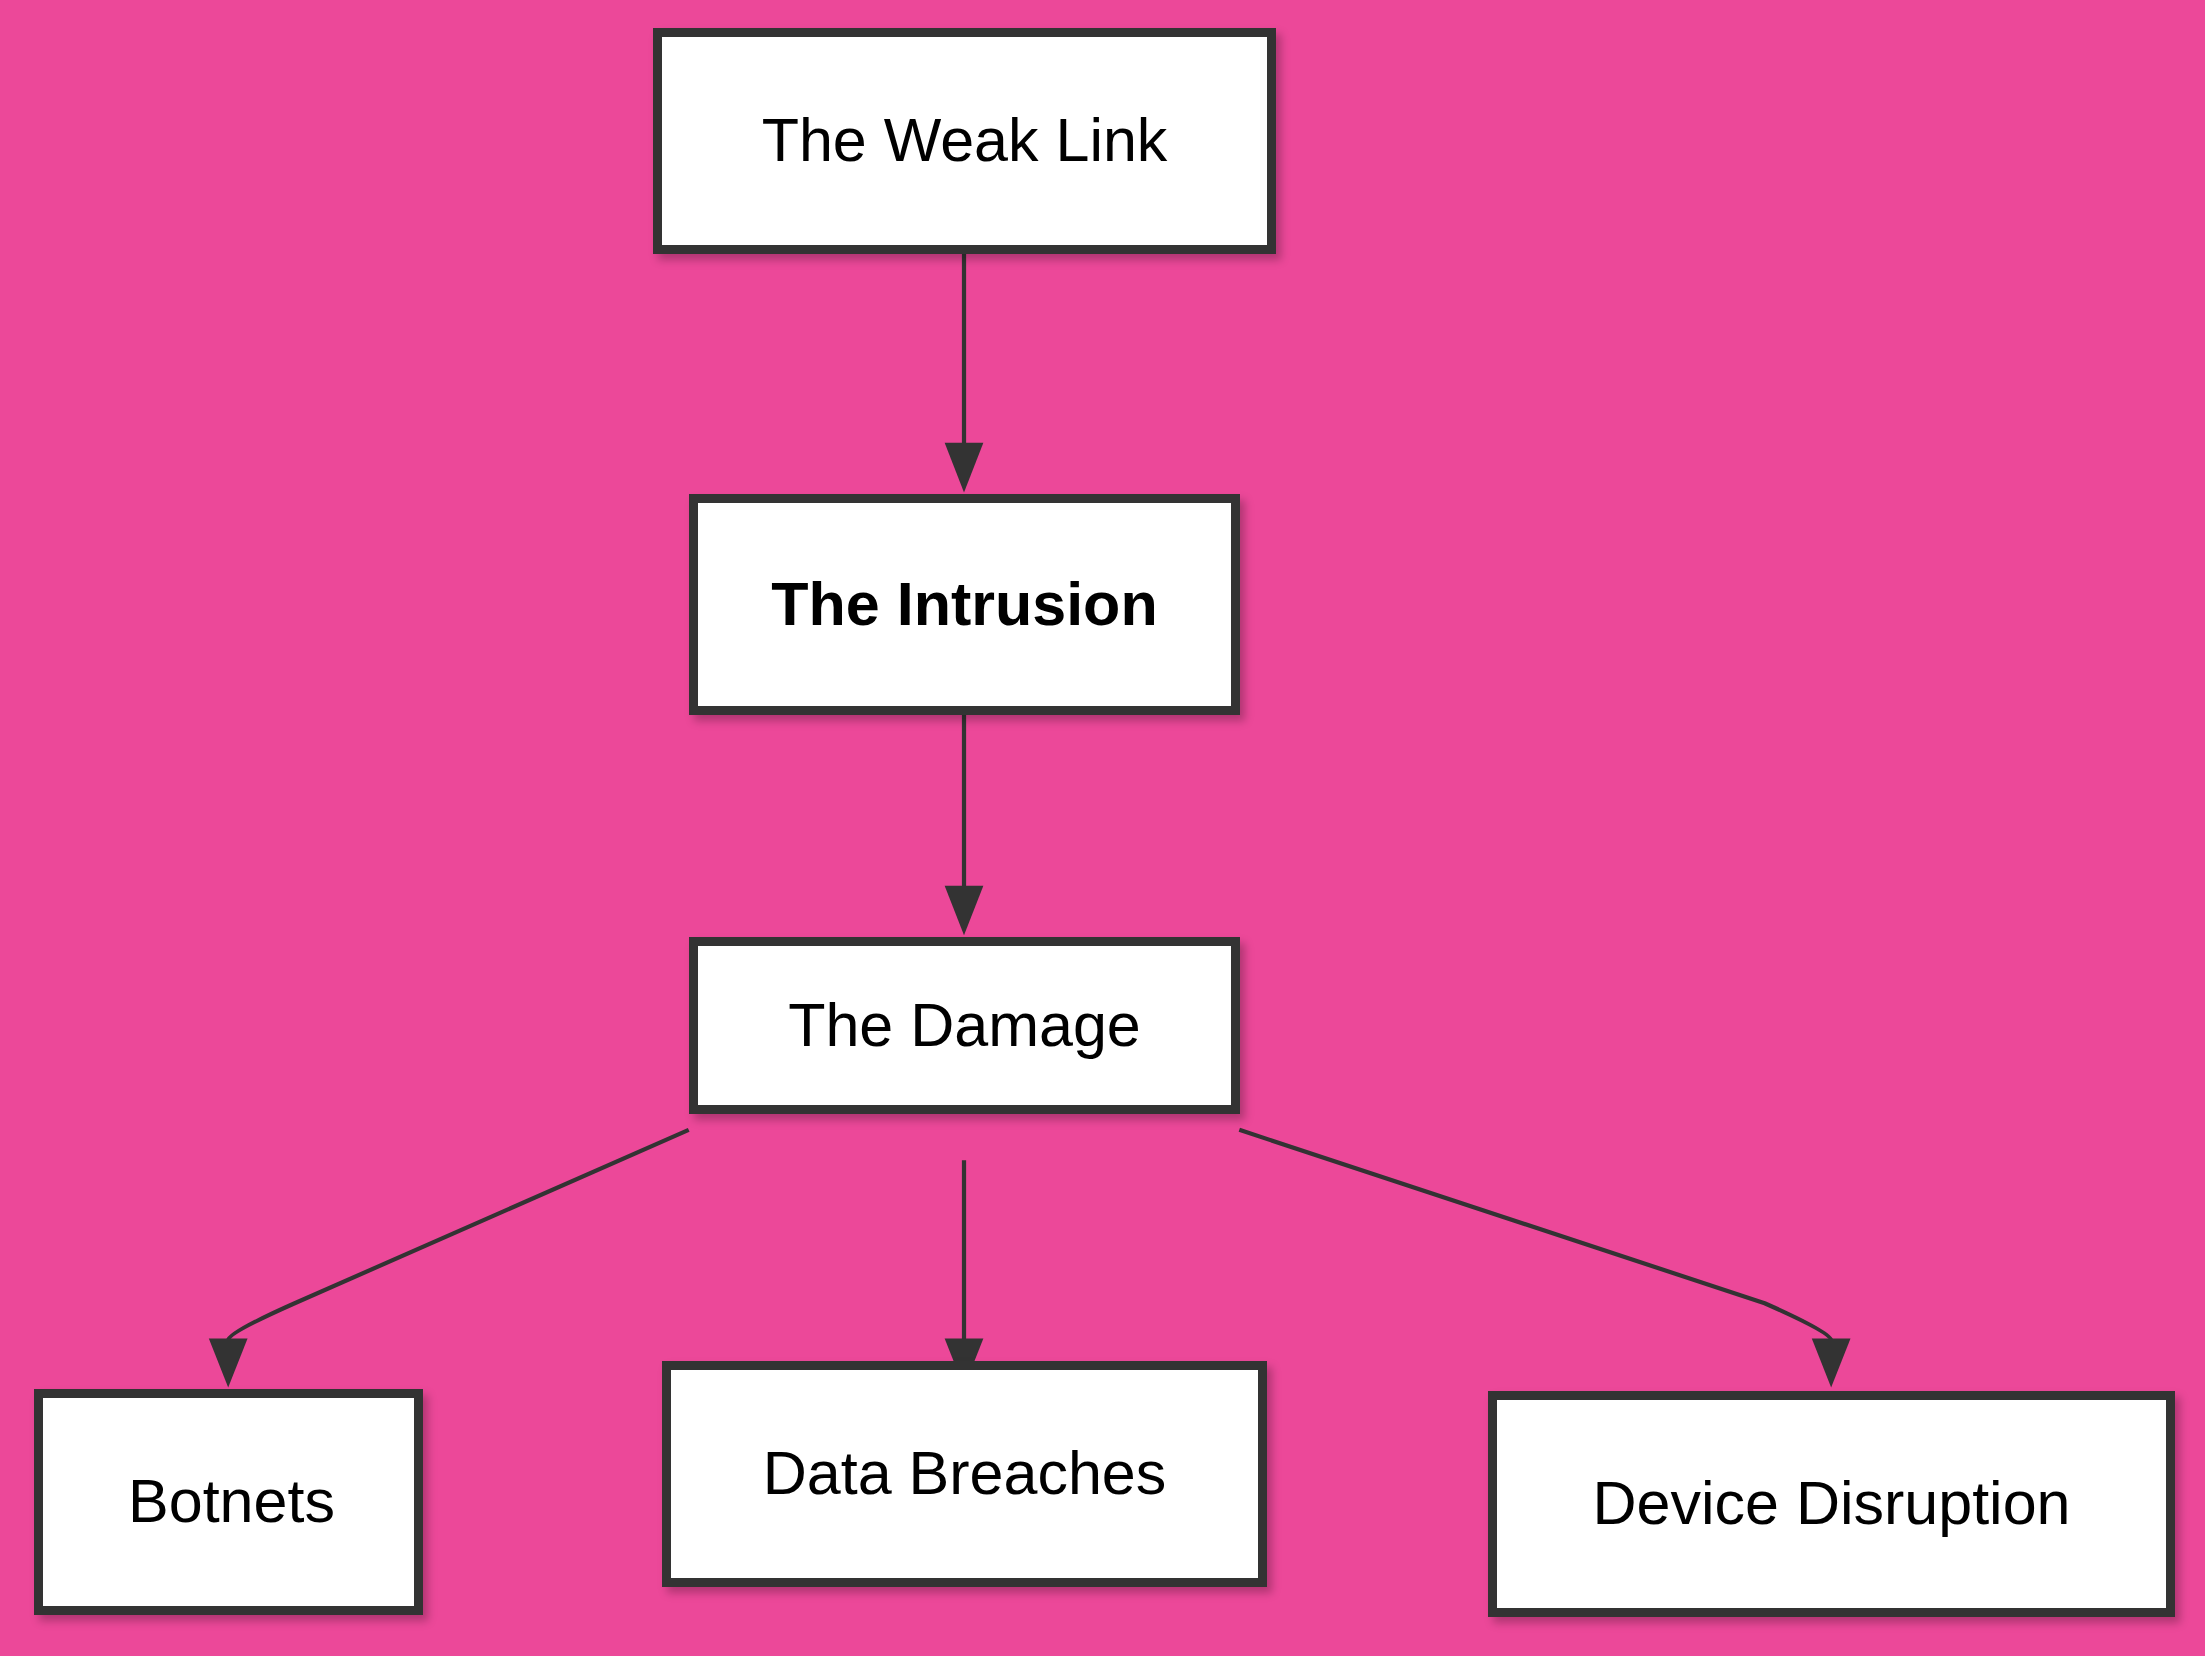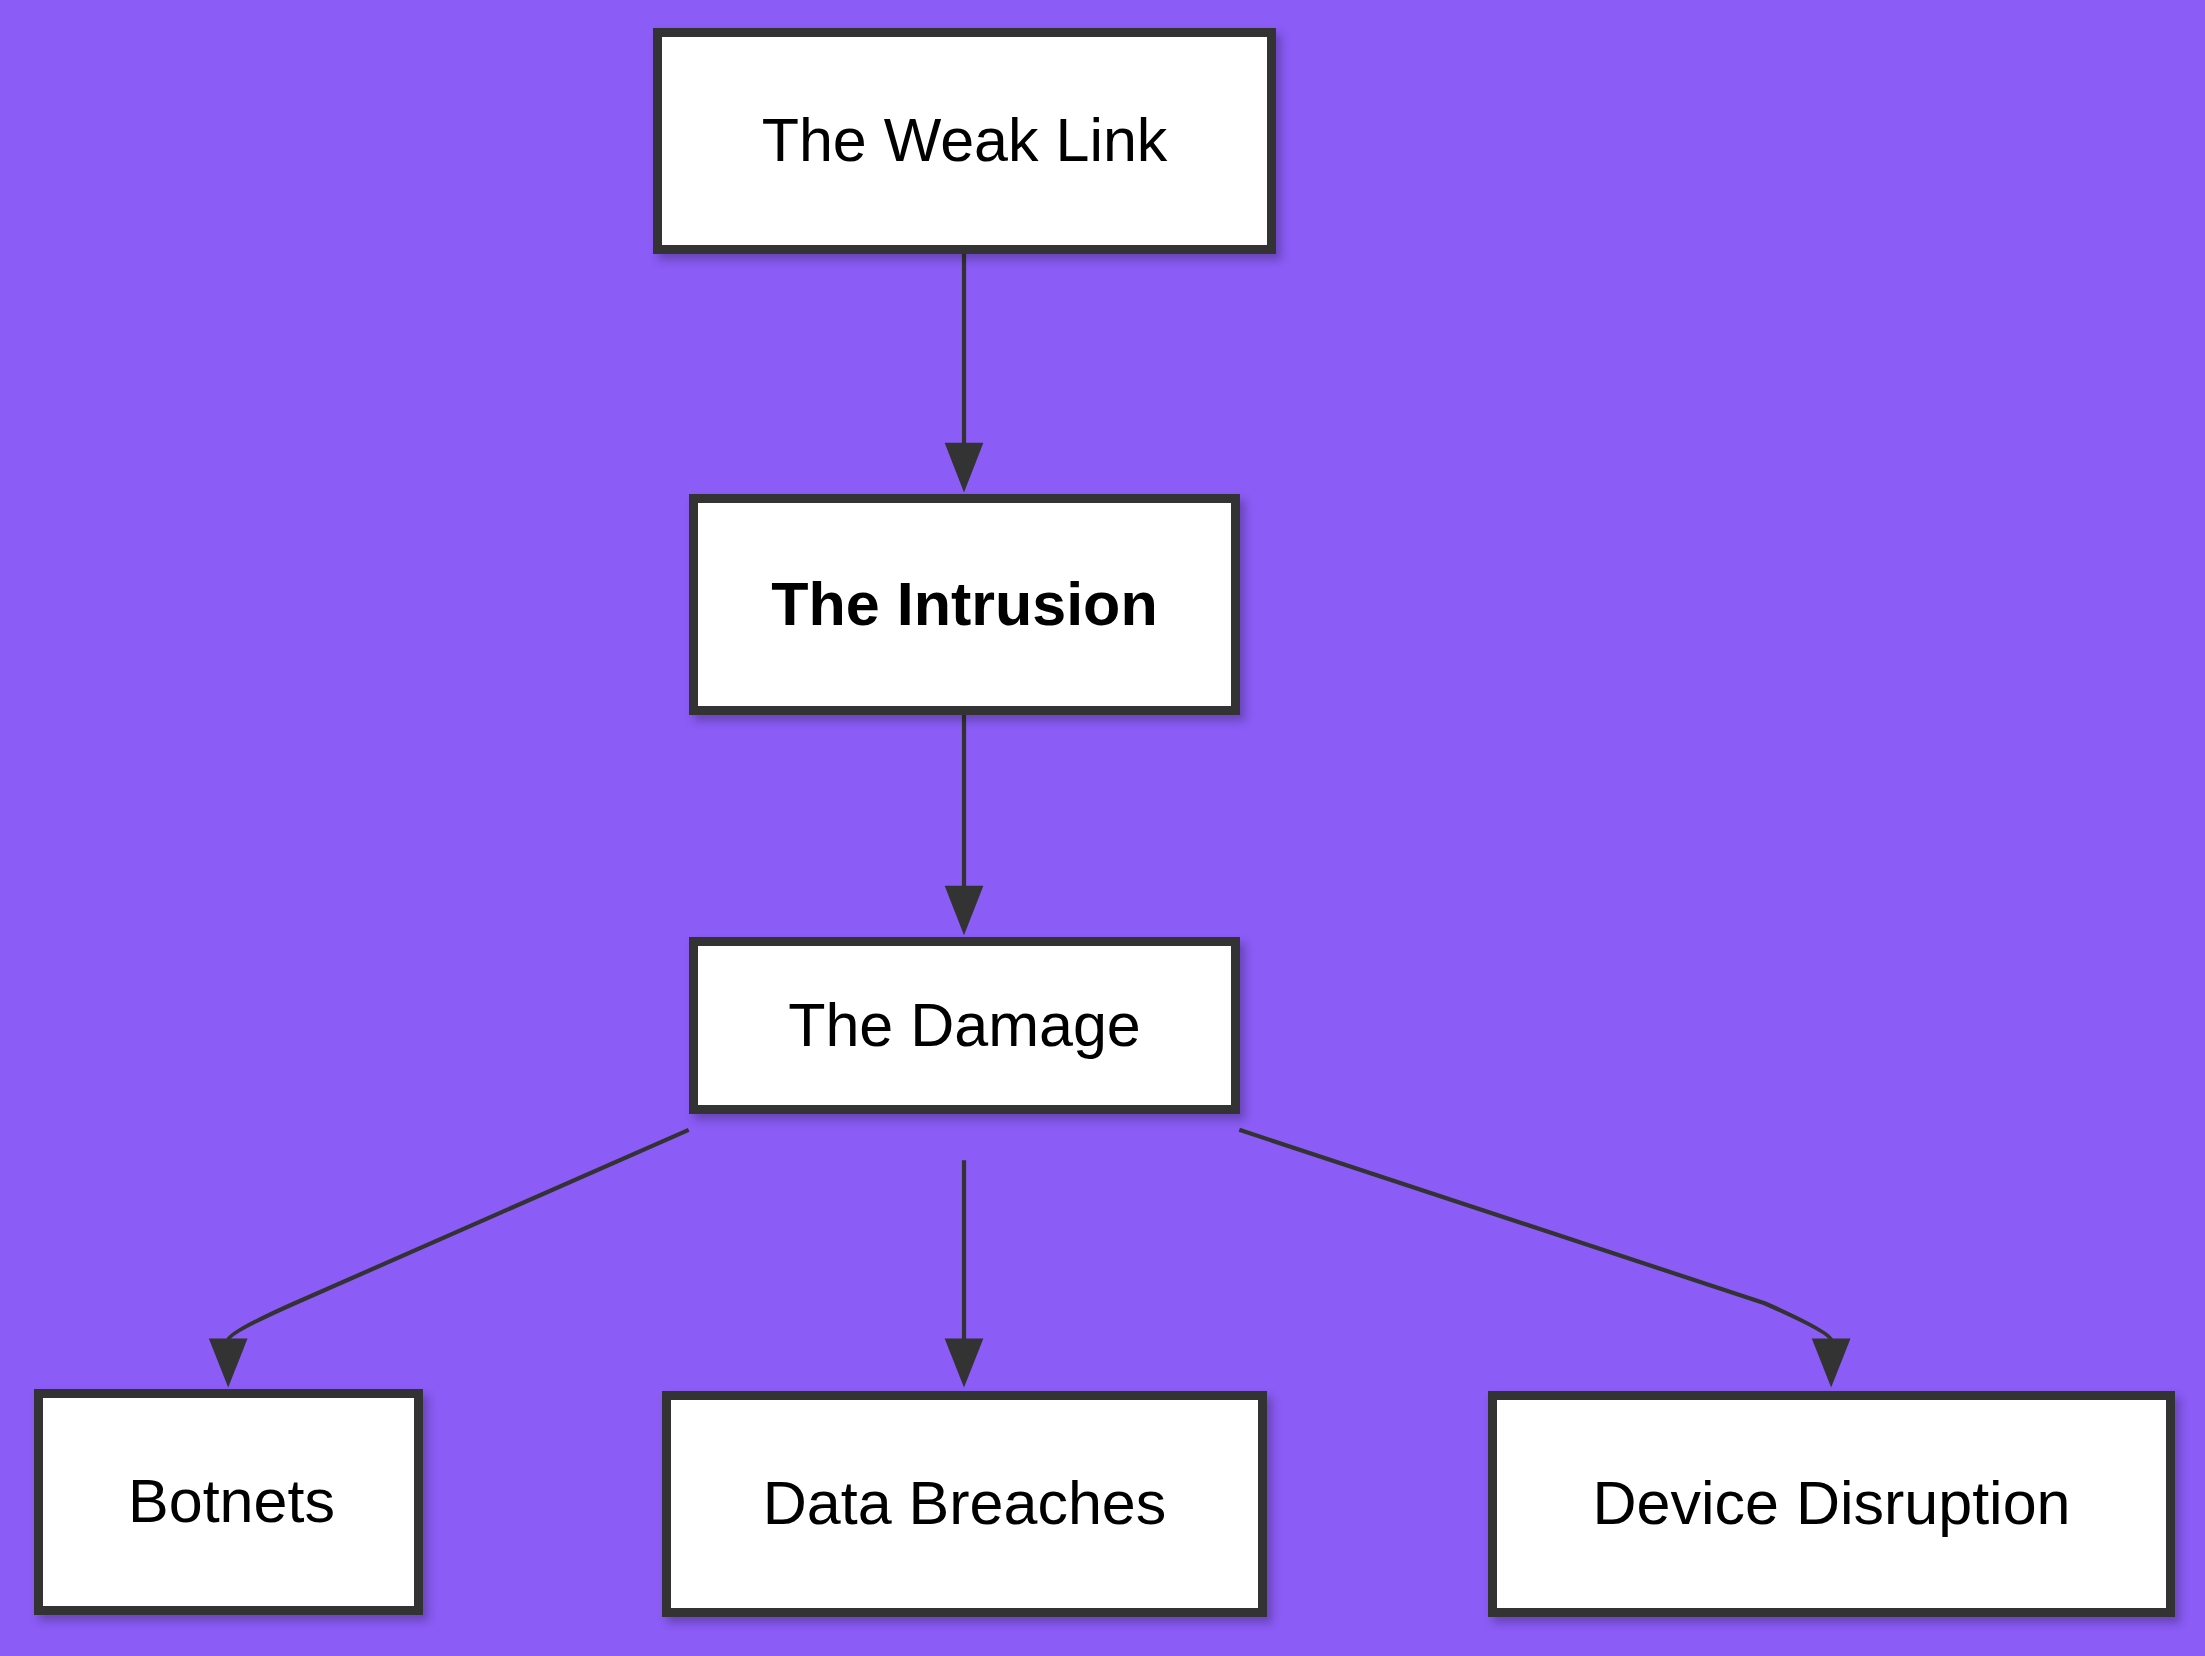--- a/index.html
+++ b/index.html
@@ -5,21 +5,21 @@
   html, body {
     margin: 0;
     padding: 0;
     background: #ffffff;
     font-family: "Liberation Sans", sans-serif;
   }
   .canvas {
     position: relative;
     width: 2205px;
     height: 1656px;
-    background: #8b5cf6;
+    background: #ec4899;
     overflow: hidden;
   }
   .edges {
     position: absolute;
     left: 0;
     top: 0;
     width: 2205px;
     height: 1656px;
     pointer-events: none;
   }
@@ -94,21 +94,21 @@
   </div>
 
   <div class="node" style="left:689px; top:937px; width:551px; height:177px;">
     <span class="node-label">The Damage</span>
   </div>
 
   <div class="node" style="left:34px; top:1389px; width:389px; height:226px;padding-left:6px;">
     <span class="node-label">Botnets</span>
   </div>
 
-  <div class="node" style="left:662px; top:1391px; width:605px; height:226px;">
+  <div class="node" style="left:662px; top:1361px; width:605px; height:226px;">
     <span class="node-label">Data Breaches</span>
   </div>
 
   <div class="node" style="left:1488px; top:1391px; width:687px; height:226px;">
     <span class="node-label">Device Disruption</span>
   </div>
 
 </div>
 
 

